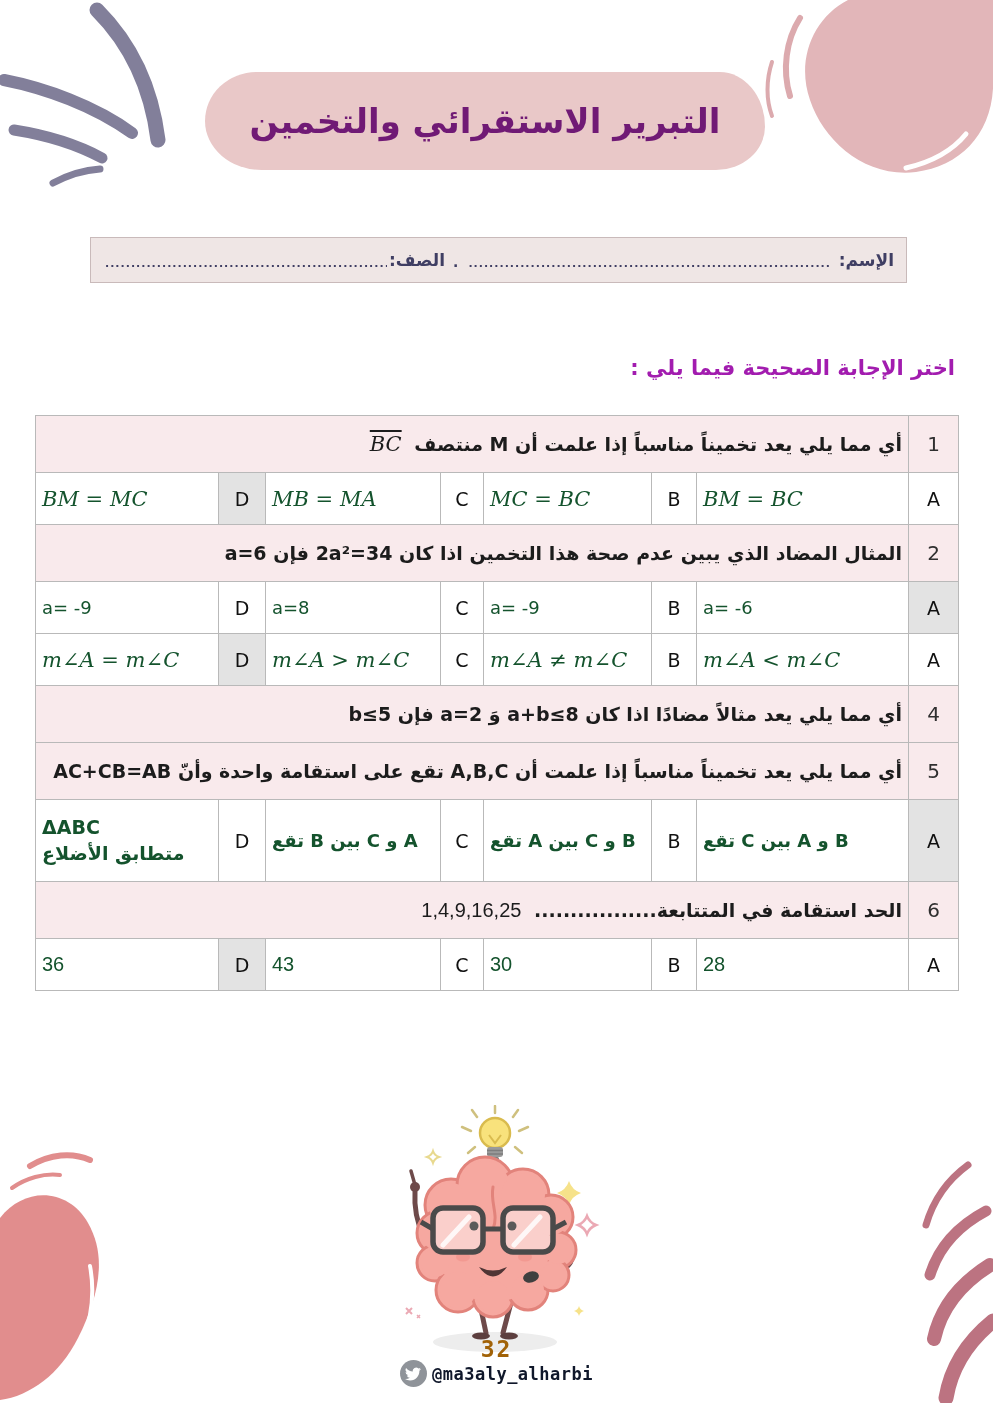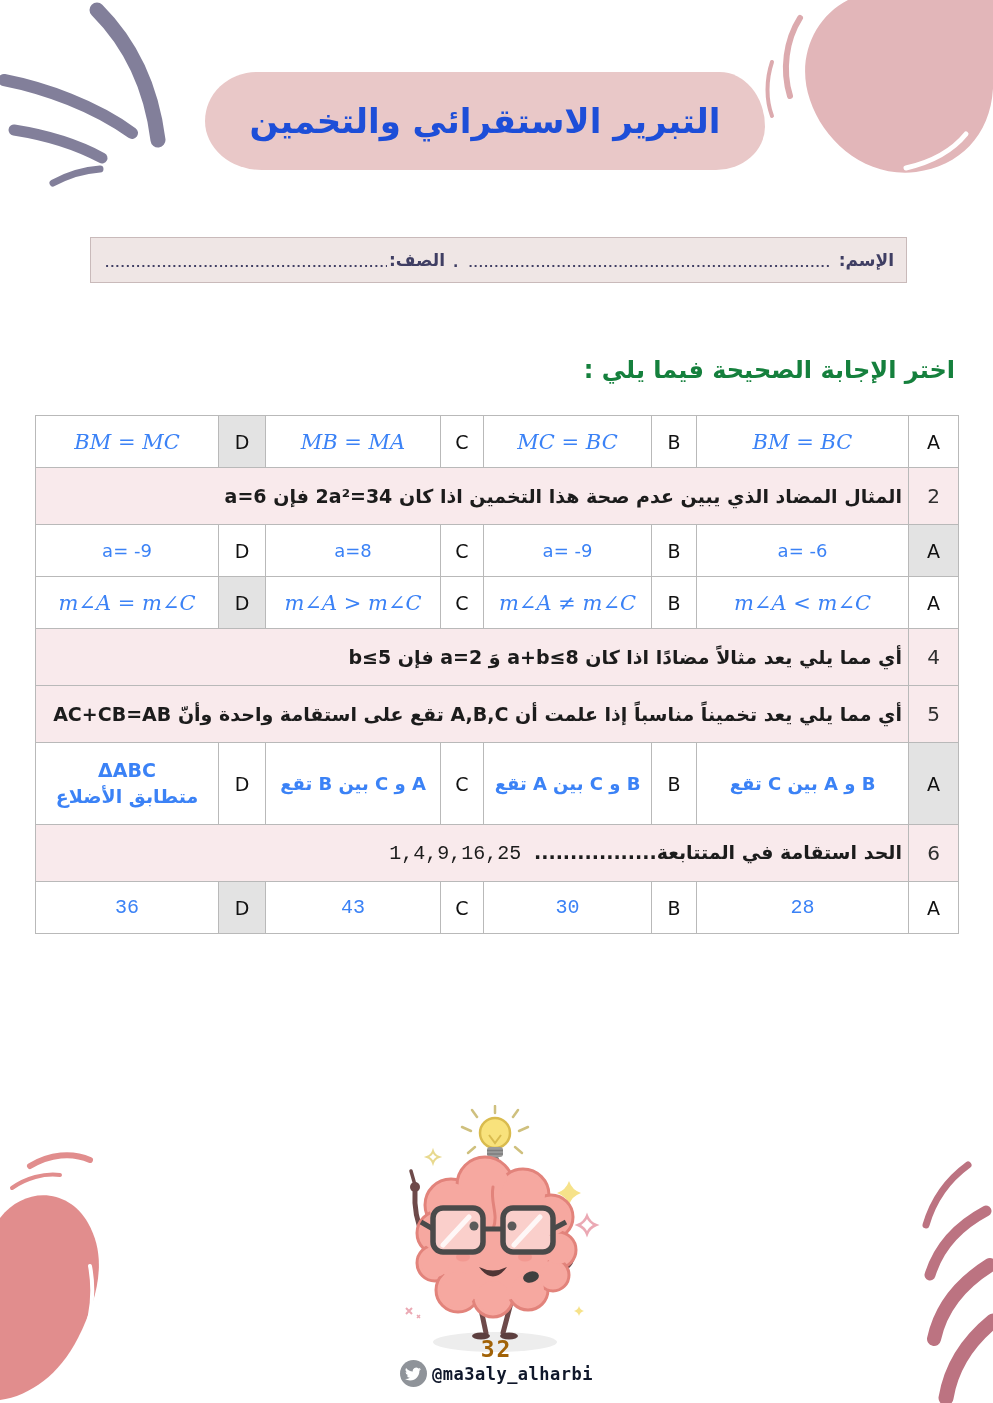--- a/index.html
+++ b/index.html
@@ -9,21 +9,21 @@
   }
   .deco{position:absolute;pointer-events:none;}
 
   
   .title-pill{
     position:absolute;left:205px;top:72px;width:560px;height:98px;
     background:#e9c8c8;display:flex;align-items:center;justify-content:center;
     border-radius:55px 48px 52px 60px / 52px 58px 46px 52px;
   }
   .title-pill h1{
-    margin:0;font-size:34px;font-weight:bold;color:#1d4ed8;direction:rtl;
+    margin:0;font-size:34px;font-weight:bold;color:#701a75;direction:rtl;
     font-family:"DejaVu Sans",sans-serif;letter-spacing:0.5px;
   }
 
   
   .name-bar{
     position:absolute;left:90px;top:237px;width:817px;height:46px;box-sizing:border-box;
     background:#efe6e5;border:1px solid #c9baba;display:flex;direction:rtl;
     align-items:center;padding:0 12px;color:#3f3e63;font-weight:bold;font-size:17px;gap:8px;
   }
   .name-bar .seg{display:flex;align-items:center;overflow:hidden;}
@@ -32,43 +32,43 @@
   .name-bar .lbl{white-space:nowrap;}
   .name-bar .dots{
     flex:1;overflow:hidden;white-space:nowrap;font-size:11px;letter-spacing:1px;
     color:#3f3e63;direction:ltr;text-align:left;margin:0 2px;padding-top:6px;
   }
   .name-bar .dot-sep{font-size:14px;padding-top:4px;}
 
   
   .instruction{
     position:absolute;right:38px;top:356px;direction:rtl;text-align:right;
-    font-size:24px;font-weight:bold;color:#15803d;
+    font-size:21px;font-weight:bold;color:#a21caf;
   }
 
   
   table.quiz{
     position:absolute;left:35px;top:415px;width:923px;border-collapse:collapse;
     table-layout:fixed;direction:ltr;
   }
   table.quiz td{border:1px solid #b9b9b9;padding:2px 6px;vertical-align:middle;}
   tr.row-q{height:57px;}
   tr.row-a{height:52px;background:#ffffff;}
   tr.row-a5{height:82px;background:#ffffff;}
   tr.row-q td{background:#f9eaec;}
   td.q-text{
     direction:rtl;text-align:right;font-size:19px;font-weight:bold;color:#1c1c1c;
     padding-right:12px;padding-left:10px;
   }
   td.q-num{text-align:center;font-size:20px;color:#2f2f2f;font-weight:normal;}
-  td.a-val{text-align:center;color:#3b82f6;}
+  td.a-val{text-align:left;color:#14532d;}
   td.a-letter{text-align:center;font-size:19px;color:#111;}
   td.hl{background:#e3e3e3;}
   .math-serif{font-family:"DejaVu Serif",serif;font-style:italic;font-size:21px;font-weight:normal;}
-  .num-serif{font-family:Liberation Mono, monospace;font-size:20px;font-weight:normal;}
+  .num-serif{font-family:Liberation Sans, sans-serif;font-size:20px;font-weight:normal;}
   .math-sans{font-family:"DejaVu Sans",sans-serif;font-size:18px;font-weight:normal;}
   .ar-ans{direction:rtl;font-size:18px;font-weight:bold;}
   .multiline{white-space:pre-line;line-height:1.35;font-size:19px;}
   .ov{text-decoration:overline;}
   .q-math{margin-right:6px;}
 
   
   .mascot{position:absolute;left:373px;top:1105px;width:240px;height:250px;}
   .page-number{
     position:absolute;left:0;top:1336px;width:100%;text-align:center;
@@ -147,20 +147,27 @@
         <col style="width:47px">
         <col style="width:175px">
         <col style="width:43px">
       <col style="width:168px">
         <col style="width:45px">
         <col style="width:212px">
         <col style="width:50px">
     </colgroup>
 
     <tbody>
+        <tr class="row-q">
+      <td class="q-text" colspan="7">
+        <span>أي مما يلي يعد تخميناً مناسباً إذا علمت أن M منتصف</span>
+        <span class="math-serif ov q-math" dir="ltr">BC</span>
+      </td>
+      <td class="q-num">1</td>
+    </tr>
     <tr class="row-a">
       <td class="a-val"><span class="math-serif" dir="ltr">BM = MC</span></td>
       <td class="a-letter hl">D</td>
       <td class="a-val"><span class="math-serif" dir="ltr">MB = MA</span></td>
       <td class="a-letter">C</td>
       <td class="a-val"><span class="math-serif" dir="ltr">MC = BC</span></td>
       <td class="a-letter">B</td>
       <td class="a-val"><span class="math-serif" dir="ltr">BM = BC</span></td>
       <td class="a-letter">A</td>
     </tr>

